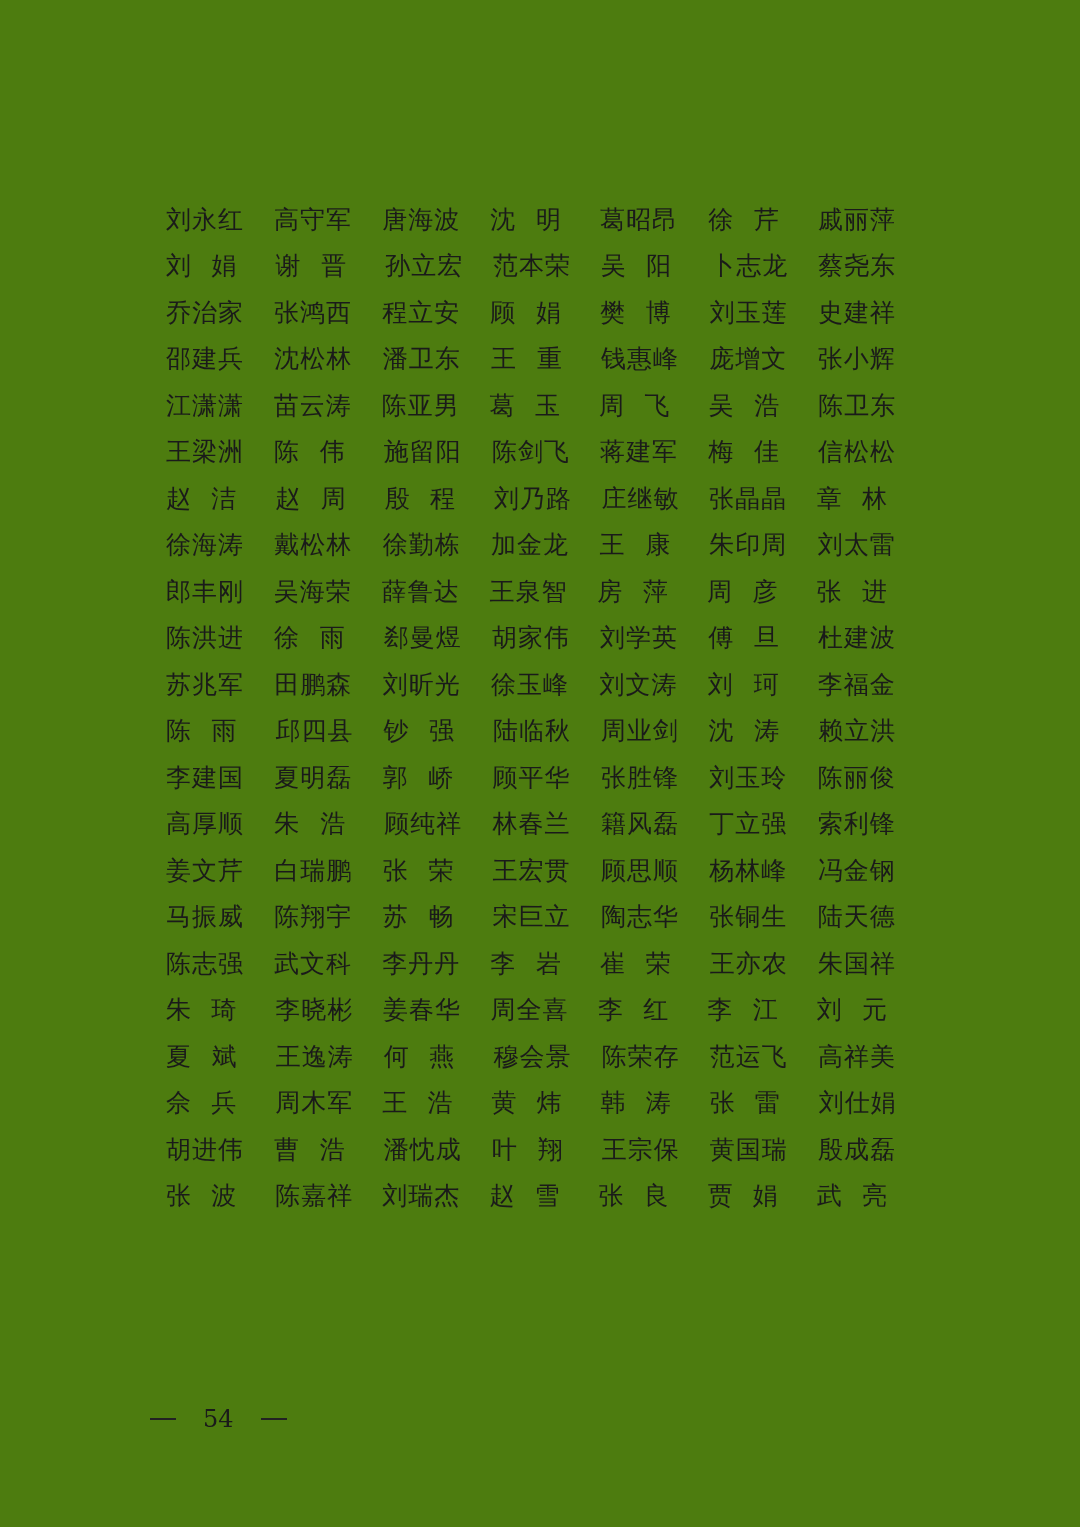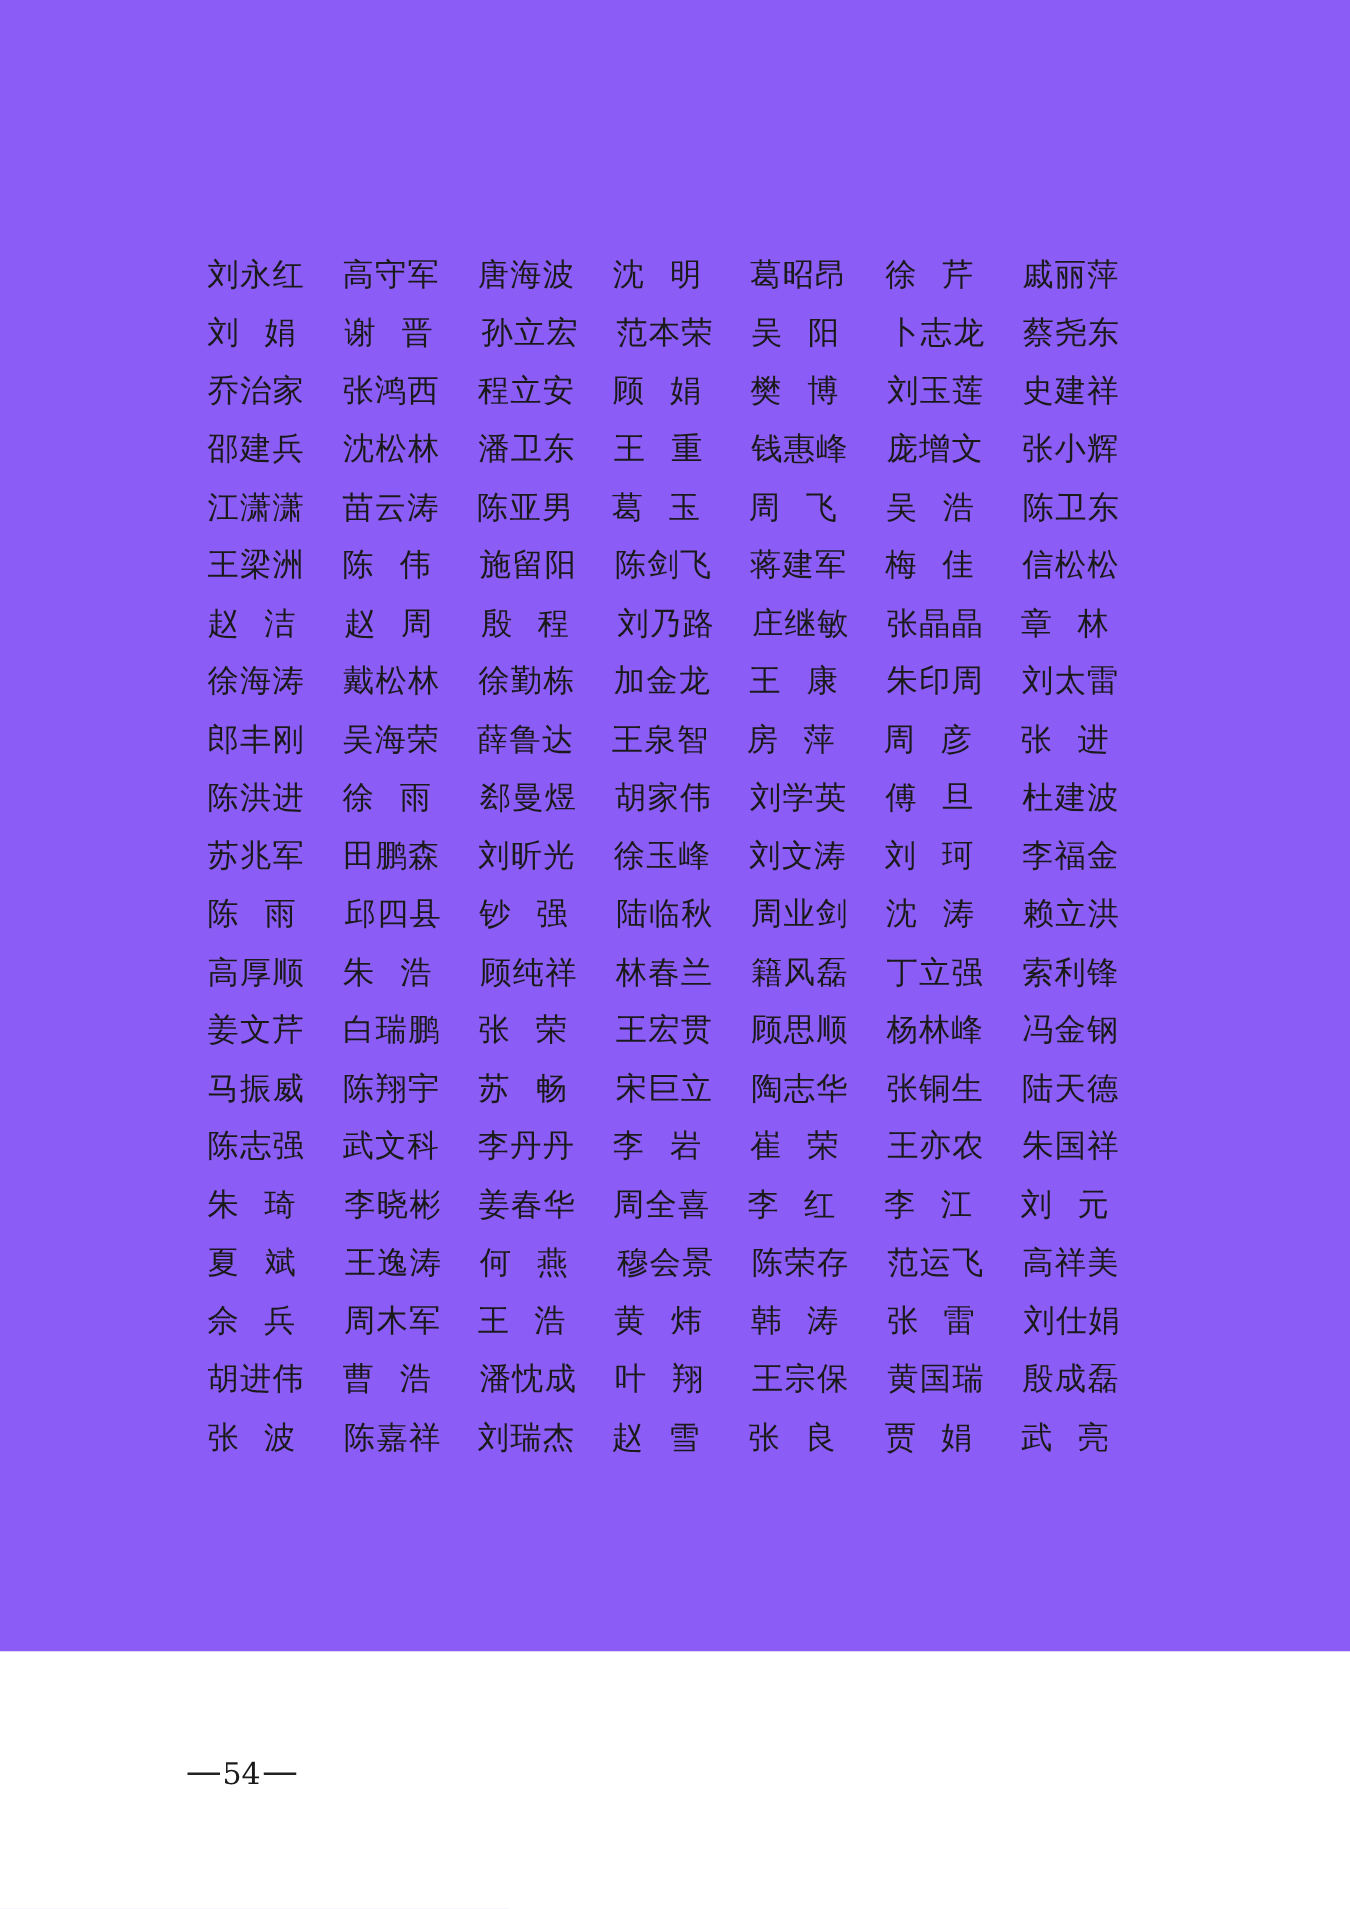--- a/index.html
+++ b/index.html
@@ -1,24 +1,24 @@
 <!DOCTYPE html>
 <html><head>
 <meta charset="utf-8">
 <style>
   html, body { margin: 0; padding: 0; background: #ffffff; }
   body { width: 1080px; height: 1527px; position: relative; overflow: hidden;
          font-family: "DejaVu Serif", "Liberation Serif", serif; color: #1a1a1a; }
-  .page { position: absolute; left: 0; top: 0; width: 1080px; height: 1321px; background: #8b5cf6; }
+  .page { position: absolute; left: 0; top: 0; width: 1080px; height: 1527px; background: #4d7c0f; }
   .name-grid { position: absolute; left: 166px; top: 196px; width: 760px; }
   .row { display: flex; height: 46.5px; align-items: center; }
   .cell { width: 113px; font-size: 25px; letter-spacing: 1px; white-space: pre; }
   .cell.two { display: flex; justify-content: space-between; width: 75px; margin-right: 38px; }
   .footer { position: absolute; left: 150px; top: 1405px; font-size: 24px;
-            display: flex; align-items: center; gap: 2px; }
+            display: flex; align-items: center; gap: 27px; }
   .dash { display: inline-block; width: 26px; height: 1.5px; background: #222; }
 </style>
 </head>
 <body>
 
 <div class="page">
   <div class="name-grid" id="name-grid">
       <div class="row">
         <div class="cell">刘永红</div>
         <div class="cell">高守军</div>
@@ -119,20 +119,29 @@
         <div class="cell">李福金</div>
       </div>
       <div class="row">
         <div class="cell two"><span>陈</span><span>雨</span></div>
         <div class="cell">邱四县</div>
         <div class="cell two"><span>钞</span><span>强</span></div>
         <div class="cell">陆临秋</div>
         <div class="cell">周业剑</div>
         <div class="cell two"><span>沈</span><span>涛</span></div>
         <div class="cell">赖立洪</div>
+      </div>
+      <div class="row">
+        <div class="cell">李建国</div>
+        <div class="cell">夏明磊</div>
+        <div class="cell two"><span>郭</span><span>峤</span></div>
+        <div class="cell">顾平华</div>
+        <div class="cell">张胜锋</div>
+        <div class="cell">刘玉玲</div>
+        <div class="cell">陈丽俊</div>
       </div>
       <div class="row">
         <div class="cell">高厚顺</div>
         <div class="cell two"><span>朱</span><span>浩</span></div>
         <div class="cell">顾纯祥</div>
         <div class="cell">林春兰</div>
         <div class="cell">籍风磊</div>
         <div class="cell">丁立强</div>
         <div class="cell">索利锋</div>
       </div>

